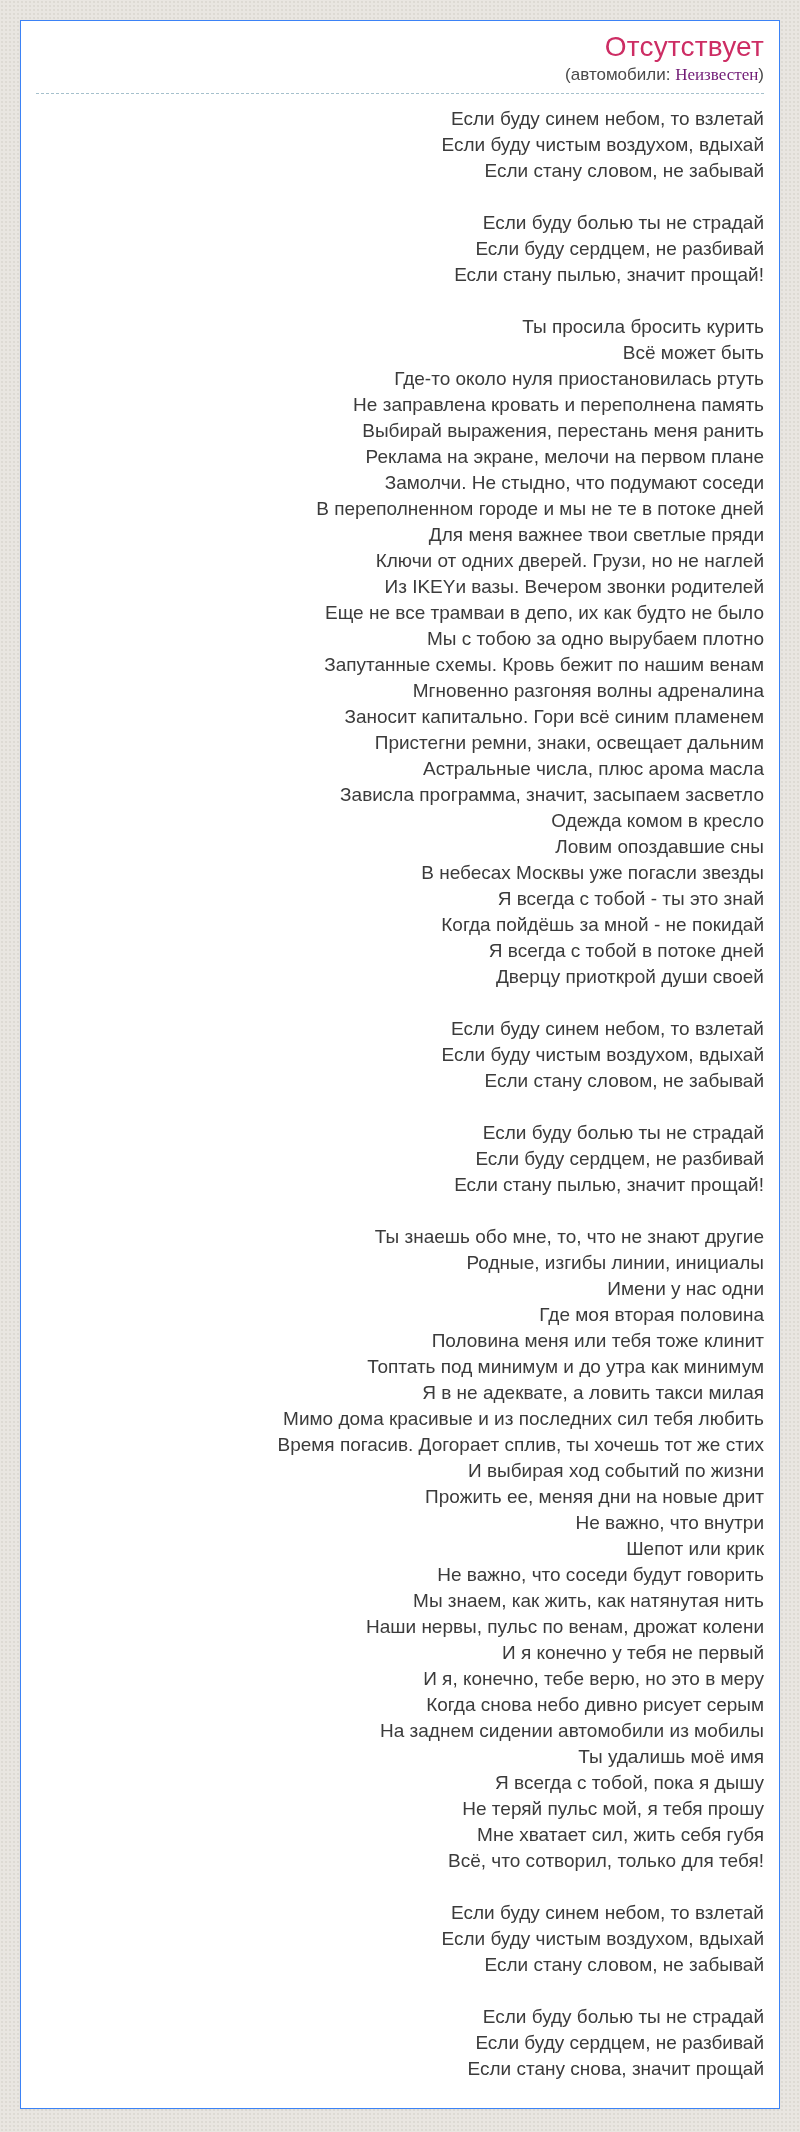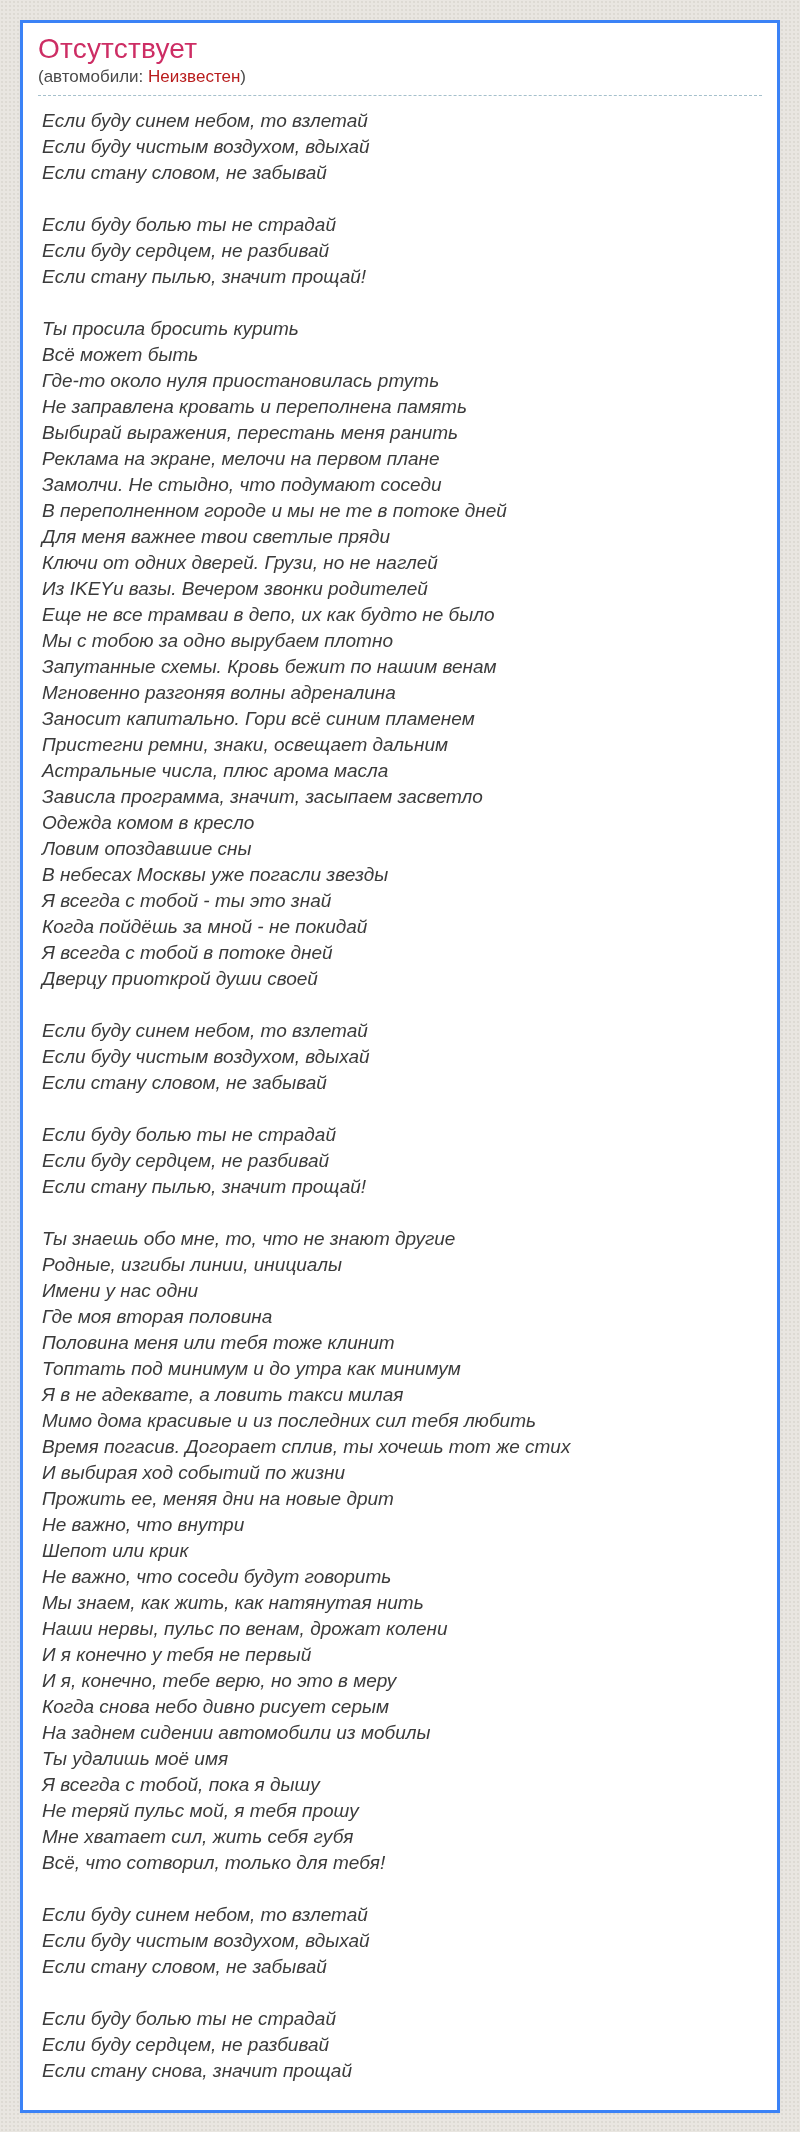--- a/index.html
+++ b/index.html
@@ -9,57 +9,58 @@
   body {
     width: 800px;
     background-color: #e9e6e1;
     background-image: radial-gradient(rgba(120,110,95,0.10) 1px, transparent 1px);
     background-size: 4px 4px;
     font-family: "Liberation Sans", sans-serif;
   }
   .card {
     margin: 20px;
     background: #ffffff;
-    border: 3px solid #3b82f6;
+    border: 1px solid #3b82f6;
     box-shadow: 0 1px 2px rgba(0,0,0,0.04);
     min-height: 2050px;
     box-sizing: border-box;
+    text-align: right;
   }
   .card-inner {
     padding: 10px 15px 26px 15px;
   }
   h1.song-title {
     margin: 0;
     font-size: 28px;
     font-weight: normal;
     line-height: 1.15;
     color: #cd2d64;
     letter-spacing: 0.2px;
   }
   .artist-line {
     font-size: 17px;
     color: #4a4a4a;
     margin-top: 2px;
     padding-bottom: 8px;
     border-bottom: 1px dashed #a5c0cc;
   }
   .artist-link {
-    color: #b91c1c;
+    color: #701a75;
     text-decoration: none;
     cursor: pointer;
+    font-family: Liberation Serif, serif;
   }
   .lyrics {
     margin-top: 12px;
     font-size: 19px;
     line-height: 26px;
     color: #3b3b3b;
   }
   .stanza {
     margin: 0 0 26px 4px;
-    font-style: italic;
   }
   .stanza:last-child {
     margin-bottom: 0;
   }
 </style>
 </head>
 <body>
 
 <div class="card">
   <div class="card-inner">

